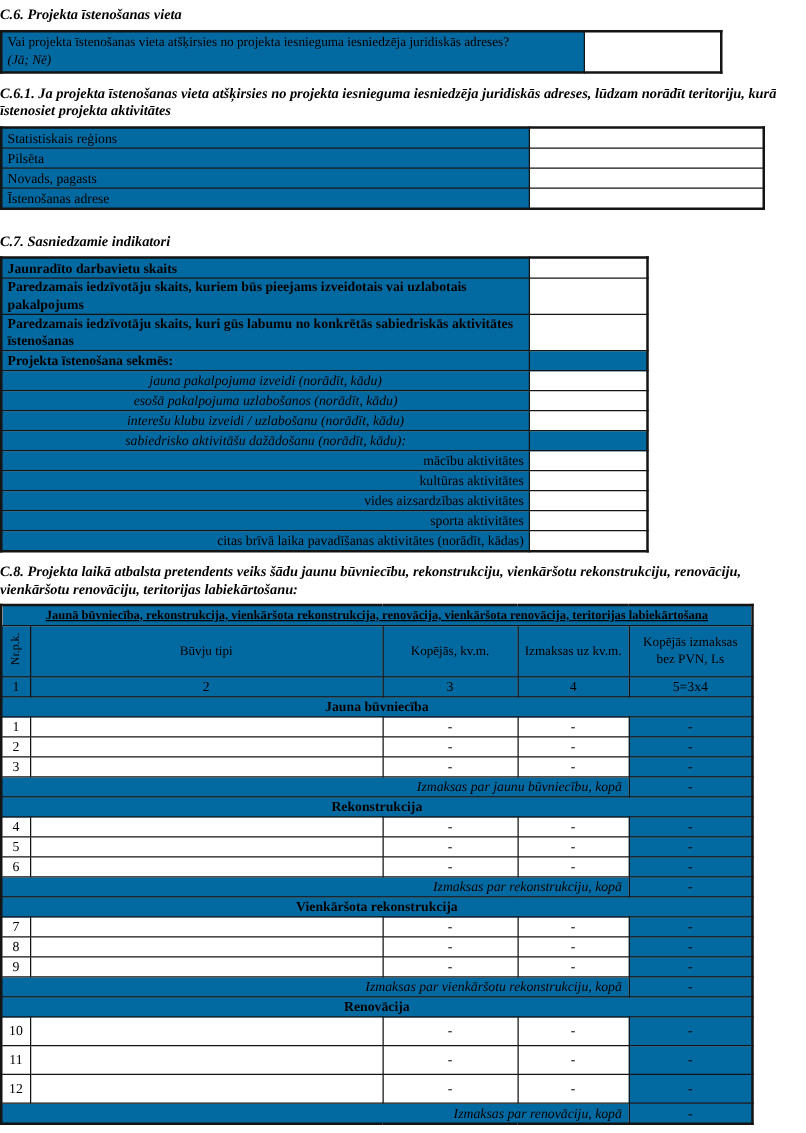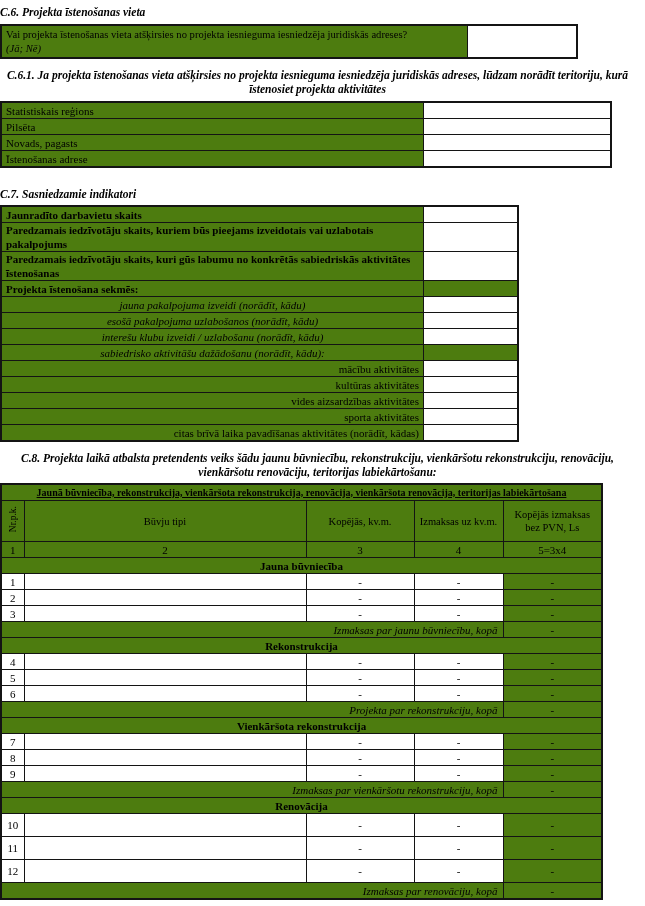--- a/index.html
+++ b/index.html
@@ -8,34 +8,34 @@
     font-family:"Liberation Serif","DejaVu Serif",serif;
     font-size:11px;
   }
   .page{padding:5px 10px 0 0;}
   .sec-title{
     font-weight:bold;font-style:italic;font-size:11.5px;line-height:14px;
     margin:0;color:#000;
   }
   table{border-collapse:collapse;table-layout:fixed;border:2px solid #141414;}
   td{border:1px solid #141414;vertical-align:middle;padding:0 4px;font-size:11px;line-height:14px;}
-  .grey{background:#4d7c0f;}
+  .grey{background:#0369a1;}
   .center{text-align:center;}
   .ital{font-style:italic;}
 
   
   .t6{width:578px;margin-top:5px;}
   .t6 .lbl{width:457px;font-size:10.6px;line-height:13.5px;padding:2px 4px;}
   .t6 .val{height:28px;}
 
   
   .t61{width:612px;margin-top:5px;}
   .t61 td{height:15px;}
   .t61 .lbl{width:413px;}
-  .mt9{margin-top:9px;text-align:center;}
+  .mt9{margin-top:9px;}
   .mt19{margin-top:19px;}
 
   
   .t7{width:519px;margin-top:4px;}
   .t7 td{height:15px;}
   .t7 .lbl{width:413px;}
   .t7 .bl{font-weight:bold;}
   .t7 .ir{font-style:italic;text-align:center;}
   .t7 .rr{text-align:right;margin-top:40px;}
 
@@ -228,21 +228,21 @@
       <td class="grey">-</td>
     </tr>
     <tr class="data">
       <td>6</td>
       <td class="typ"></td>
       <td>-</td>
       <td>-</td>
       <td class="grey">-</td>
     </tr>
     <tr>
-      <td colspan="4" class="tot-l grey">Projekta par rekonstrukciju, kopā</td>
+      <td colspan="4" class="tot-l grey">Izmaksas par rekonstrukciju, kopā</td>
       <td class="grey center">-</td>
     </tr>
 
     <tr>
       <td colspan="5" class="sect grey">Vienkāršota rekonstrukcija</td>
     </tr>
     <tr class="data">
       <td>7</td>
       <td class="typ"></td>
       <td>-</td>

